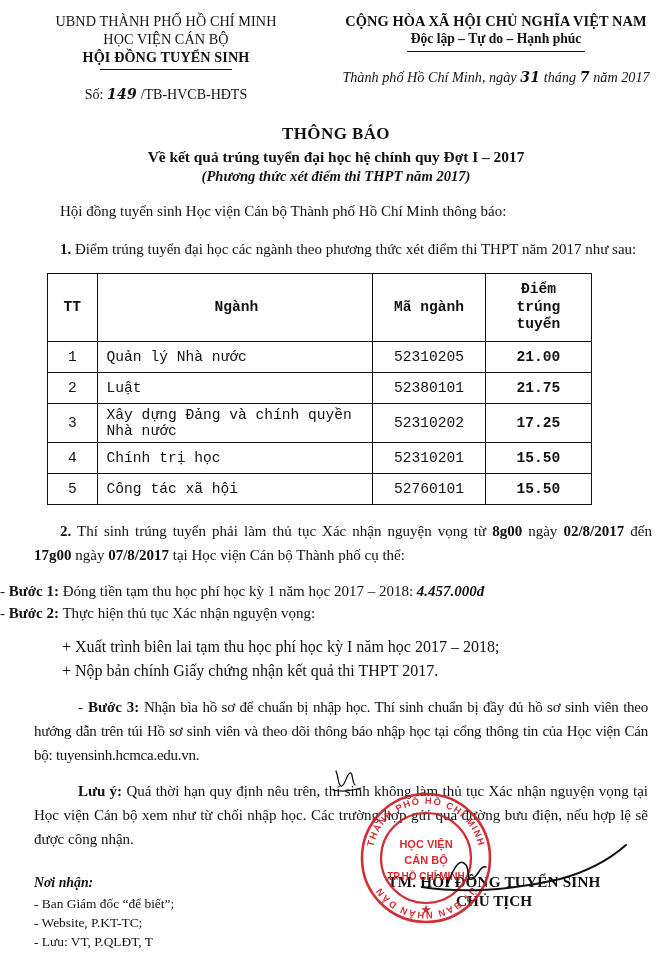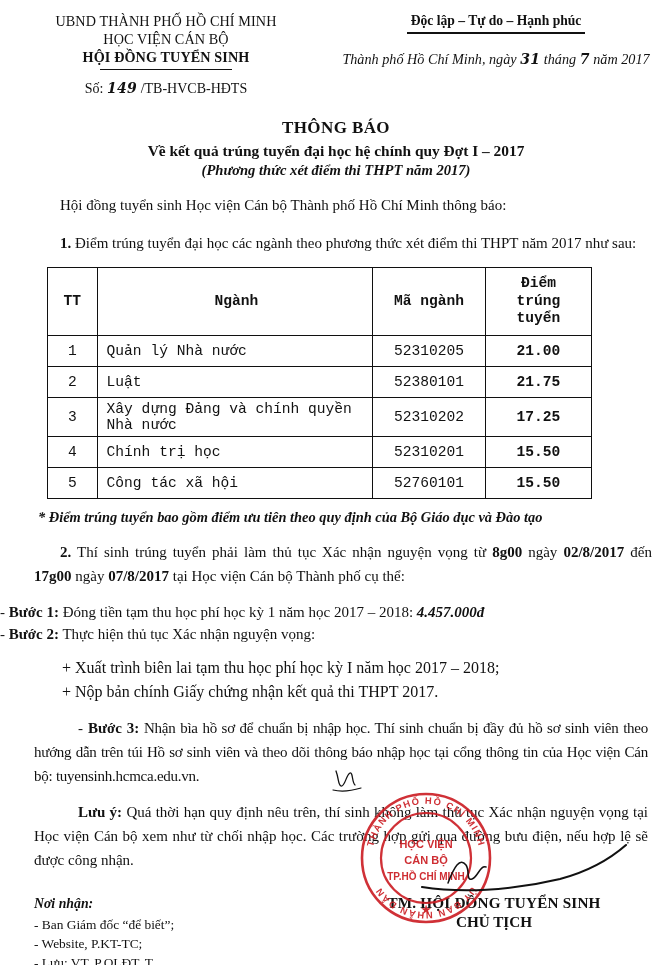--- a/index.html
+++ b/index.html
@@ -54,21 +54,21 @@
   .rule-med {
     width: 178px;
     height: 1.4px;
     background: #111;
     margin: 3px auto 5px auto;
   }
   .nat1 { font-weight: bold; font-size: 14.4px; letter-spacing: .1px; }
   .nat2 { font-weight: bold; font-size: 13.6px; }
   .sonum {
     font-size: 14px;
-    margin-top: 10px;
+    margin-top: 16px;
     white-space: nowrap;
   }
   .hand {
     font-family: "DejaVu Serif", serif;
     font-style: italic;
     font-weight: bold;
     font-size: 14px;
     letter-spacing: .3px;
   }
   .dateline {
@@ -248,20 +248,21 @@
       <div class="org3">HỘI ĐỒNG TUYỂN SINH</div>
       <div class="rule-short"></div>
       <div class="sonum">
         <span>Số:</span>
         <span class="hand">149</span>
         <span>/TB-HVCB-HĐTS</span>
       </div>
     </div>
 
     <div class="hdr-right">
+      <div class="nat1">CỘNG HÒA XÃ HỘI CHỦ NGHĨA VIỆT NAM</div>
       <div class="nat2">Độc lập – Tự do – Hạnh phúc</div>
       <div class="rule-med"></div>
       <div class="dateline">
         <span>Thành phố Hồ Chí Minh, ngày</span>
         <span class="hand">31</span>
         <span>tháng</span>
         <span class="hand">7</span>
         <span>năm</span>
         <span>2017</span>
       </div>
@@ -324,21 +325,20 @@
         <tr>
           <td class="c-tt">5</td>
           <td class="c-ng">Công tác xã hội</td>
           <td class="c-ma">52760101</td>
           <td class="c-dm">15.50</td>
         </tr>
       </tbody>
     </table>
   </div>
 
-  <div class="footnote">* Điểm trúng tuyển bao gồm điểm ưu tiên theo quy định của Bộ Giáo dục và Đào tạo</div>
 
   <div class="body-area">
     <div class="para indent">
       <span class="b">2.</span>
       <span>Thí sinh trúng tuyển phải làm thủ tục Xác nhận nguyện vọng từ </span><span class="b">8g00</span><span> ngày </span><span class="b">02/8/2017</span><span> đến </span><span class="b">17g00</span><span> ngày </span><span class="b">07/8/2017</span><span> tại Học viện Cán bộ Thành phố cụ thể:</span>
     </div>
   </div>
 
   <div class="step step1">
     <span>-</span>

